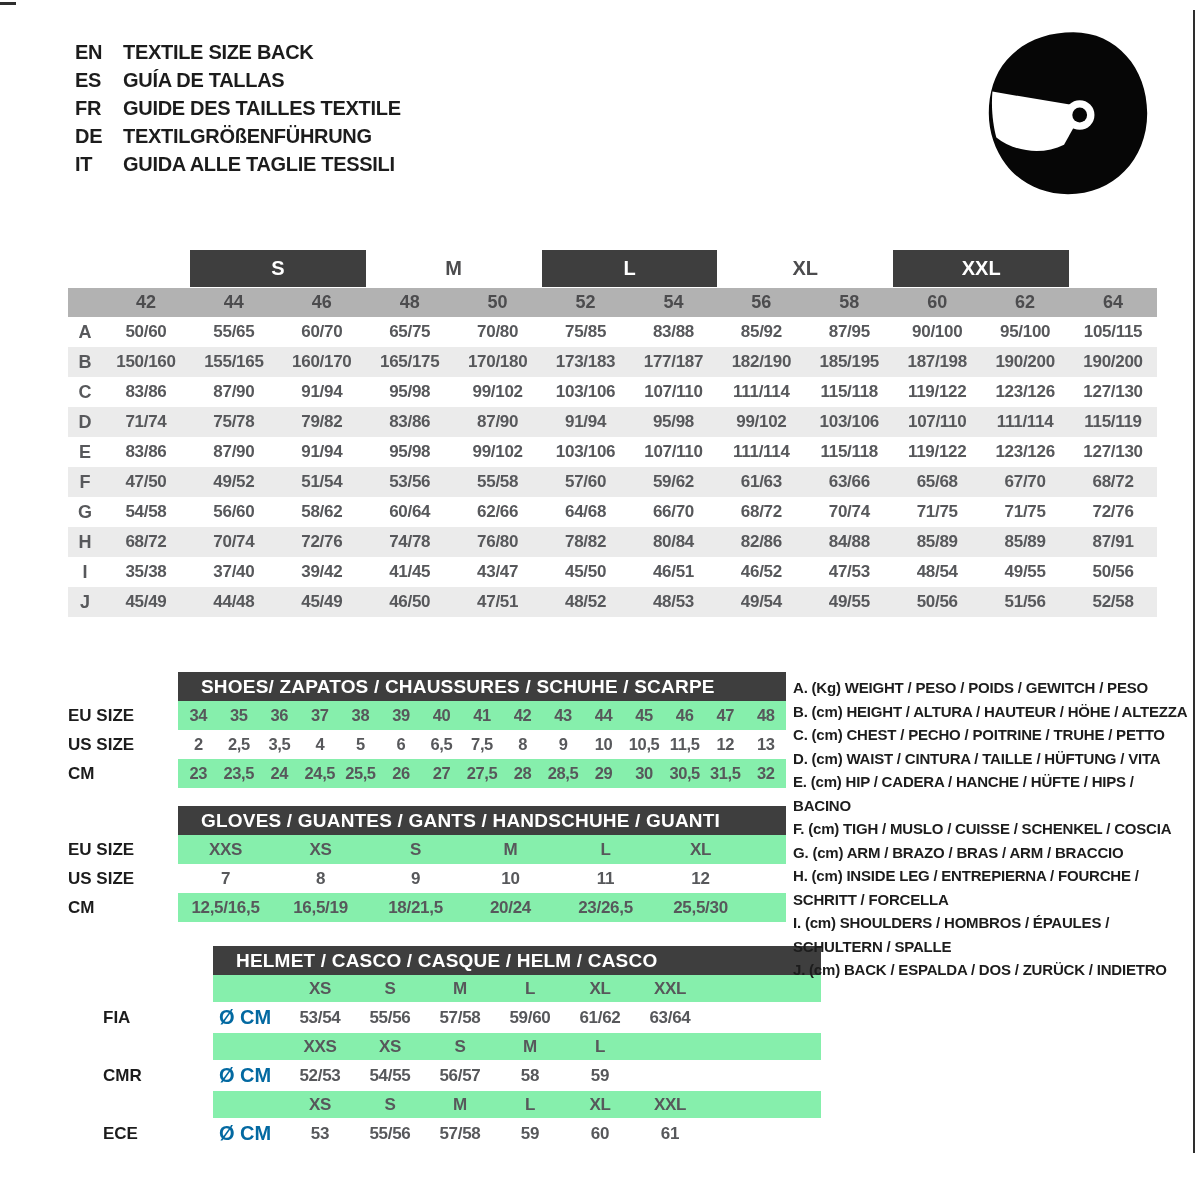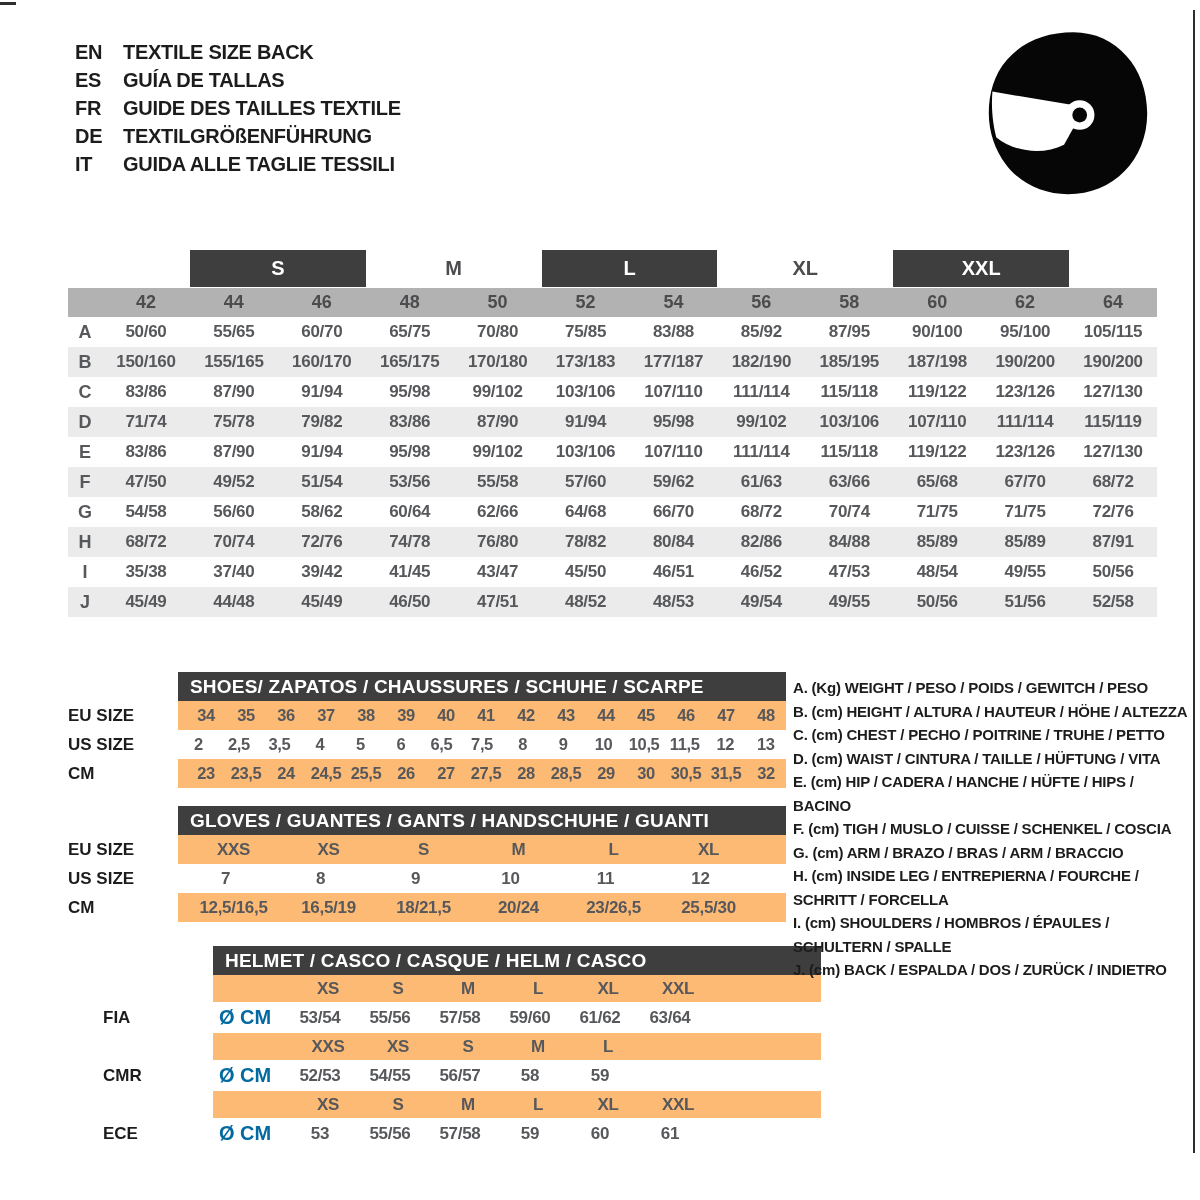--- a/index.html
+++ b/index.html
@@ -29,28 +29,28 @@
   .mt-letter { text-align:center; font-weight:bold; font-size:18px; color:#57585b; }
   .mt-cell { text-align:center; font-weight:bold; font-size:17px; color:#57585b; letter-spacing:-0.3px; }
 
   
   .sec { position:absolute; left:68px; width:718px; }
   .sec.shoes  { top:672px; }
   .sec.gloves { top:806px; }
   .sec.helmet { top:946px;margin-left:35px; }
   .sec-header { margin-left:110px; height:29px; background:#3e3e3e; color:#fff;
                 font-weight:bold; font-size:19px; display:flex; align-items:center;
-                padding-left:12px; letter-spacing:0.2px; }
+                padding-left:23px; letter-spacing:0.2px; }
   .st-row { display:flex; height:29px; }
   .st-row.szrow { height:27px; }
   .st-row.valrow { height:31px; }
   .st-label { width:110px; display:flex; align-items:center; font-weight:bold;
               font-size:17px; color:#1c1c1c; }
   .st-vals { flex:1; display:flex; align-items:center; }
-  .st-vals.stripe { background:#fdba74;padding-left:8px; }
+  .st-vals.stripe { background:#86efac; }
   .sh-cell { flex:1; text-align:center; font-weight:bold; font-size:16.5px;
              color:#57585b; letter-spacing:-0.4px; }
   .gl-cell { width:95px; text-align:center; font-weight:bold; font-size:17px;
              color:#57585b; letter-spacing:-0.3px; }
   .hm-lead { width:72px; padding-left:6px; box-sizing:border-box; font-weight:bold;
              font-size:20px; color:#0369a1; }
   .hm-cell { width:70px; text-align:center; font-weight:bold; font-size:17px;
              color:#57585b; letter-spacing:-0.3px; }
   .fill { flex:1; }
 

